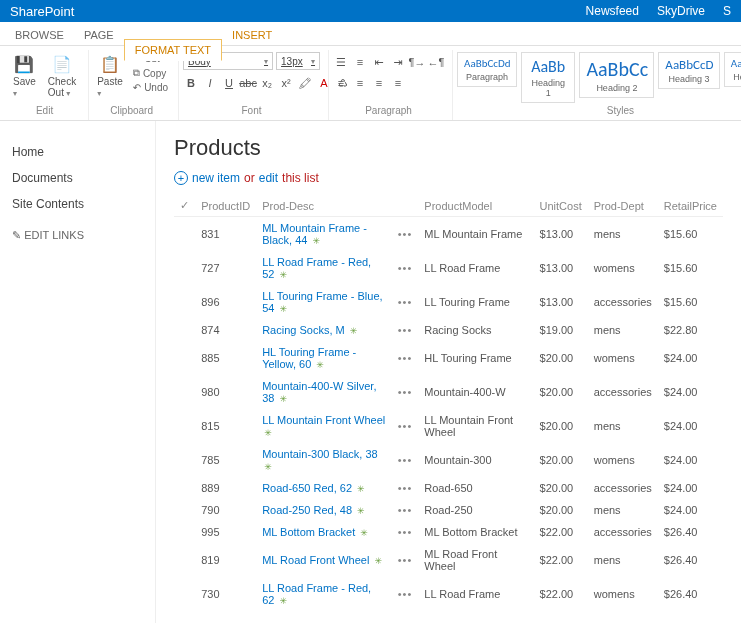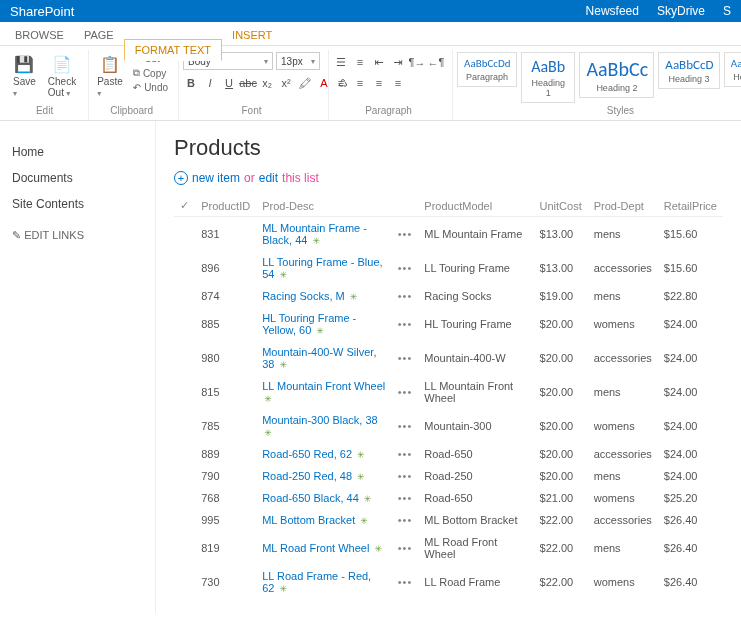--- a/index.html
+++ b/index.html
@@ -15,36 +15,36 @@
 .ribbon { display: flex; border-bottom: 1px solid #e0e0e0; padding: 4px 5px 0; }
 .ribbon-group { border-right: 1px solid #eee; padding: 2px 8px 2px 4px; display: flex; flex-direction: column; }
 .ribbon-group:last-child { border: none; }
 .rg-content { display: flex; align-items: flex-start; gap: 4px; flex: 1; }
 .rg-label { text-align: center; font-size: 10px; color: #888; padding: 2px 0; }
 .rb-btn { display: flex; flex-direction: column; align-items: center; padding: 2px 4px; cursor: pointer; font-size: 10px; color: #555; gap: 2px; }
 .rb-btn .ic { width: 20px; height: 20px; display: flex; align-items: center; justify-content: center; font-size: 16px; }
 .rb-btn .dd::after { content: " ▾"; font-size: 8px; color: #888; }
 .mini-list { display: flex; flex-direction: column; gap: 1px; font-size: 10px; color: #666; }
 .mini-list div { cursor: pointer; padding: 1px 2px; display: flex; align-items: center; gap: 3px; }
-.sel { border: 1px solid #ccc; height: 18px; font-size: 10px; padding: 0 4px; display: flex; align-items: center; justify-content: space-between; background: #fff; }
+.sel { border: 1px solid #ccc; height: 18px; font-size: 10px; padding: 0 4px; display: flex; align-items: center; justify-content: space-between; background: #fff; text-decoration: underline; }
 .sel::after { content: "▾"; font-size: 8px; color: #888; margin-left: 4px; }
 .icon-row { display: flex; gap: 3px; margin-top: 2px; }
 .icon-row span { width: 16px; height: 16px; display: inline-flex; align-items: center; justify-content: center; font-size: 11px; cursor: pointer; color: #555; }
 .style-box { border: 1px solid #ddd; padding: 4px 6px; text-align: center; cursor: pointer; min-width: 52px; }
 .style-box .preview { font-family: Calibri, sans-serif; color: #1a6fc4; font-size: 12px; }
 .style-box .lbl { font-size: 9px; color: #666; margin-top: 2px; }
 .main { display: flex; }
 .leftnav { width: 155px; padding: 18px 12px; font-size: 12px; }
 .leftnav .ln { padding: 6px 0; color: #444; cursor: pointer; }
 .leftnav .edit { margin-top: 12px; color: #666; font-size: 11px; }
 .content { flex: 1; padding: 14px 18px; border-left: 1px solid #eee; }
 .page-title { font-size: 22px; font-weight: 300; color: #333; margin-bottom: 10px; }
 .newitem { color: #0072c6; font-size: 12px; margin-bottom: 10px; cursor: pointer; display: flex; align-items: center; gap: 4px; }
 .newitem .plus { width: 14px; height: 14px; border: 1px solid #0072c6; border-radius: 50%; display: inline-flex; align-items: center; justify-content: center; font-size: 11px; line-height: 1; }
-.newitem .gray { color: #ec4899; }
+.newitem .gray { color: #b91c1c; }
 table.list { width: 100%; border-collapse: collapse; font-size: 11px; }
 table.list th { text-align: left; font-weight: 400; color: #888; padding: 4px 6px; border-bottom: 1px solid #eee; font-size: 11px; }
 table.list td { padding: 5px 6px; color: #555; vertical-align: middle; }
 table.list td.link { color: #0072c6; cursor: pointer; }
 table.list td.num { text-align: left; }
 .newicon { color: #6a9e3f; font-size: 9px; margin-left: 2px; }
 .ell { color: #888; cursor: pointer; letter-spacing: 1px; }
 .chk { color: #bbb; }
 </style>
 </head>
@@ -211,20 +211,30 @@
             <td class="num">831</td>
             <td class="link">ML Mountain Frame - Black, 44 <span class="newicon">✳</span></td>
             <td><span class="ell">•••</span></td>
             <td>ML Mountain Frame</td>
             <td>$13.00</td>
             <td>mens</td>
             <td>$15.60</td>
           </tr>
           <tr>
             <td class="chk"></td>
+            <td class="num">727</td>
+            <td class="link">LL Road Frame - Red, 52 <span class="newicon">✳</span></td>
+            <td><span class="ell">•••</span></td>
+            <td>LL Road Frame</td>
+            <td>$13.00</td>
+            <td>womens</td>
+            <td>$15.60</td>
+          </tr>
+          <tr>
+            <td class="chk"></td>
             <td class="num">896</td>
             <td class="link">LL Touring Frame - Blue, 54 <span class="newicon">✳</span></td>
             <td><span class="ell">•••</span></td>
             <td>LL Touring Frame</td>
             <td>$13.00</td>
             <td>accessories</td>
             <td>$15.60</td>
           </tr>
           <tr>
             <td class="chk"></td>
@@ -291,30 +301,20 @@
             <td class="num">790</td>
             <td class="link">Road-250 Red, 48 <span class="newicon">✳</span></td>
             <td><span class="ell">•••</span></td>
             <td>Road-250</td>
             <td>$20.00</td>
             <td>mens</td>
             <td>$24.00</td>
           </tr>
           <tr>
             <td class="chk"></td>
-            <td class="num">768</td>
-            <td class="link">Road-650 Black, 44 <span class="newicon">✳</span></td>
-            <td><span class="ell">•••</span></td>
-            <td>Road-650</td>
-            <td>$21.00</td>
-            <td>womens</td>
-            <td>$25.20</td>
-          </tr>
-          <tr>
-            <td class="chk"></td>
             <td class="num">995</td>
             <td class="link">ML Bottom Bracket <span class="newicon">✳</span></td>
             <td><span class="ell">•••</span></td>
             <td>ML Bottom Bracket</td>
             <td>$22.00</td>
             <td>accessories</td>
             <td>$26.40</td>
           </tr>
           <tr>
             <td class="chk"></td>

